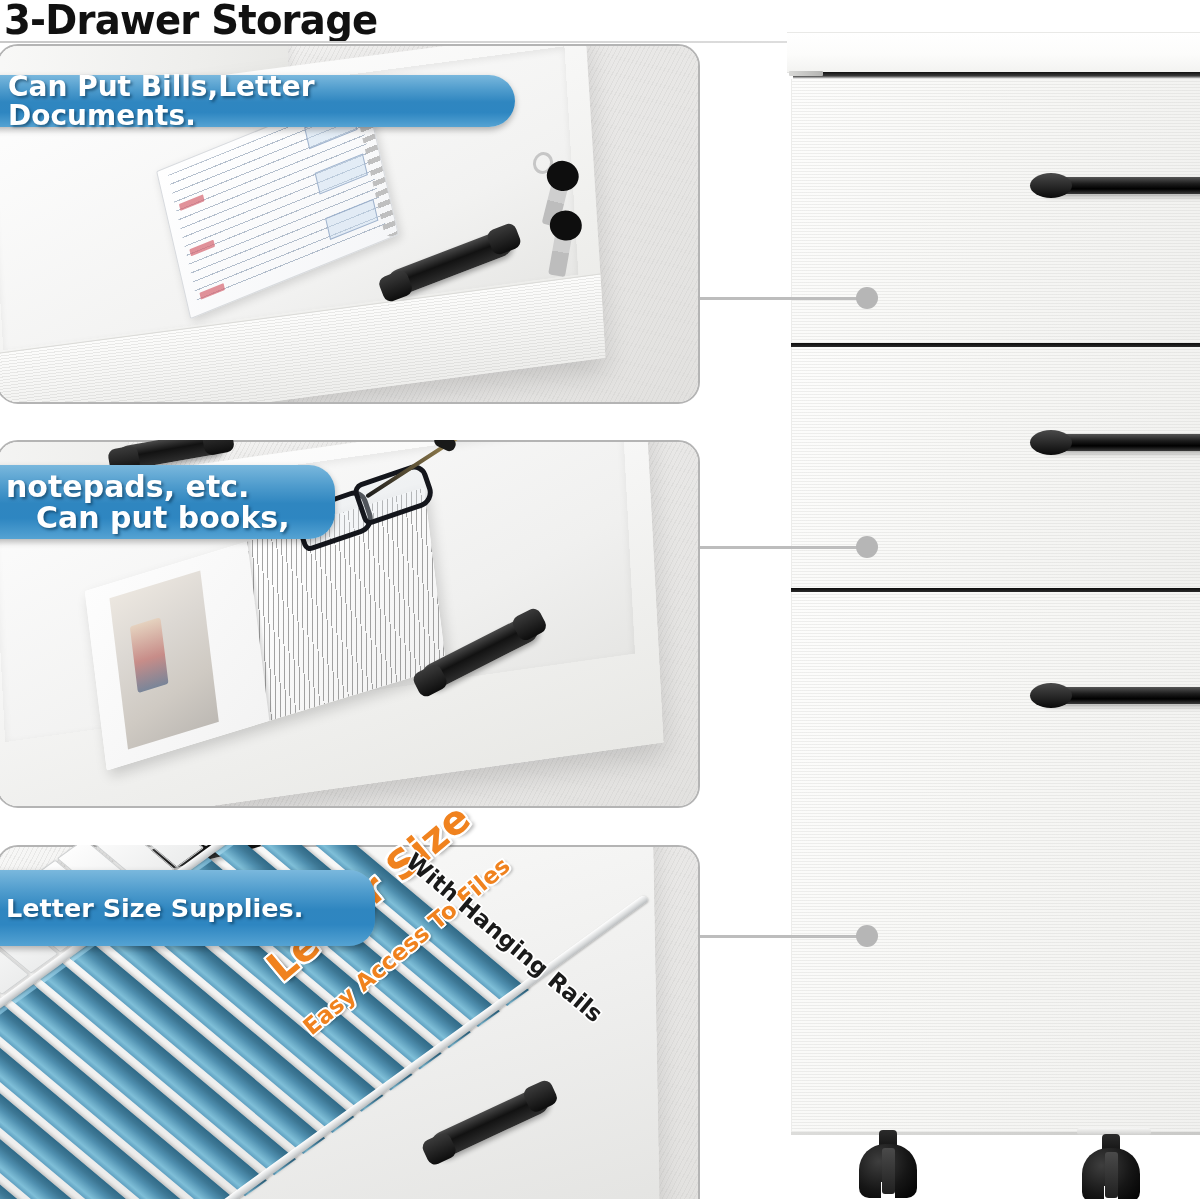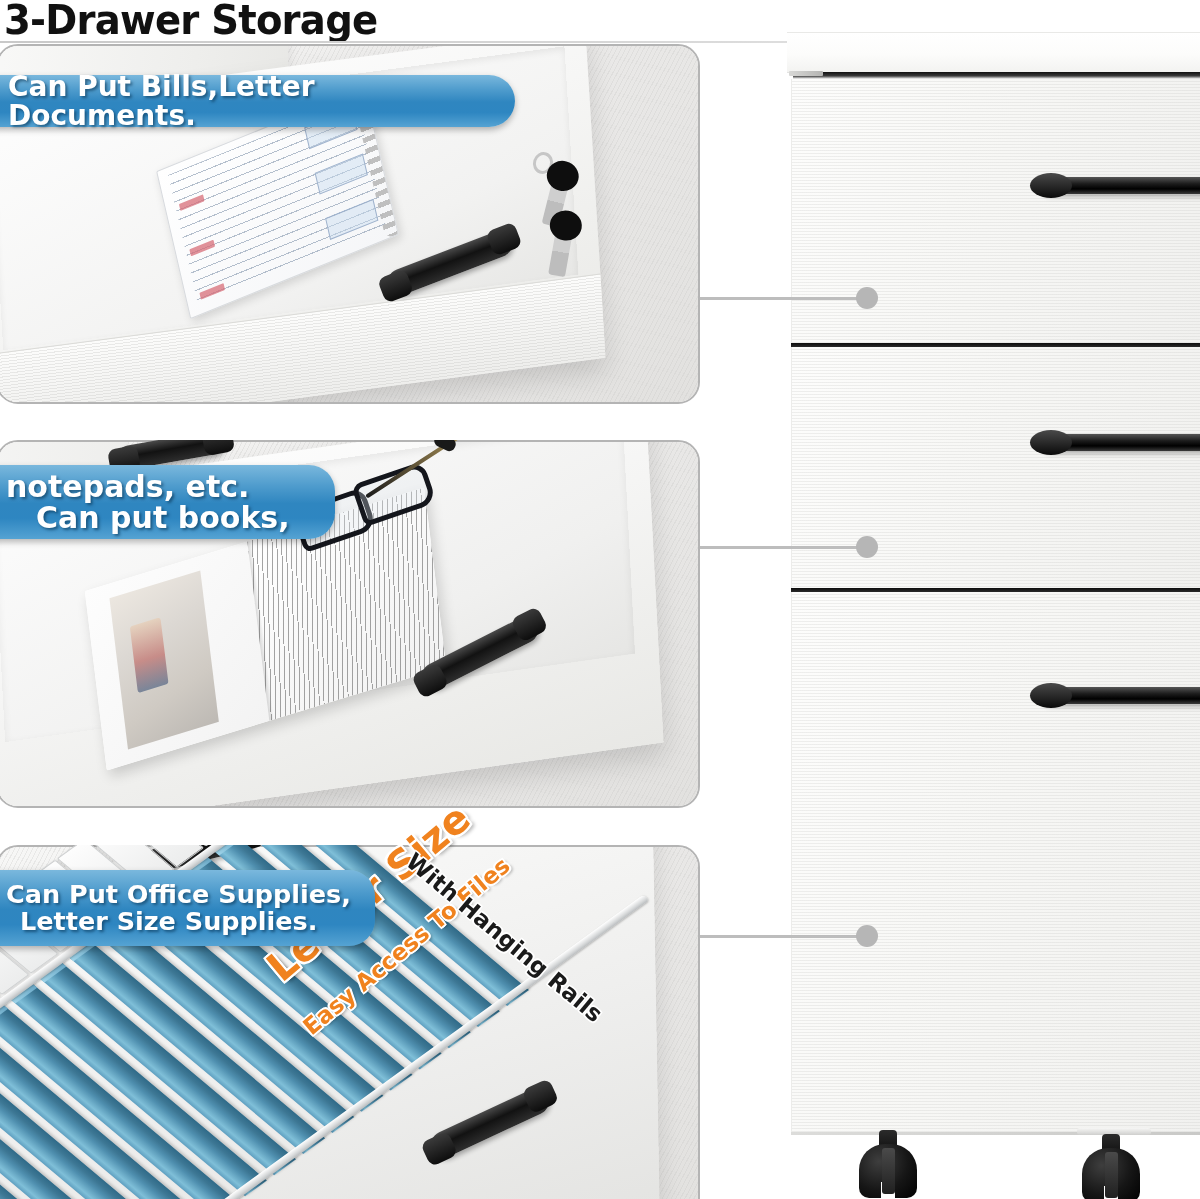--- a/index.html
+++ b/index.html
@@ -496,21 +496,20 @@
       <div class="handle-bar"></div>
       <div class="handle-cap" style="left:-8px;top:2px;"></div>
       <div class="handle-cap" style="right:-8px;top:-3px;"></div>
     </div>
   </div>
   <div class="diag-label lbl-letter-size">Letter Size</div>
   <div class="diag-label lbl-easy">Easy Access To Files</div>
   <div class="diag-label lbl-rails">With Hanging Rails</div>
 
   <div class="pill pill-3">
-    <span>Can Put Office Supplies,</span>
     <span>Letter Size Supplies.</span>
   </div>
 
   <div class="conn-line" style="left:700px;top:297px;width:170px;"></div>
   <div class="conn-dot" style="left:856px;top:287px;"></div>
 
   <div class="conn-line" style="left:700px;top:546px;width:170px;"></div>
   <div class="conn-dot" style="left:856px;top:536px;"></div>
 
   <div class="conn-line" style="left:700px;top:935px;width:170px;"></div>

